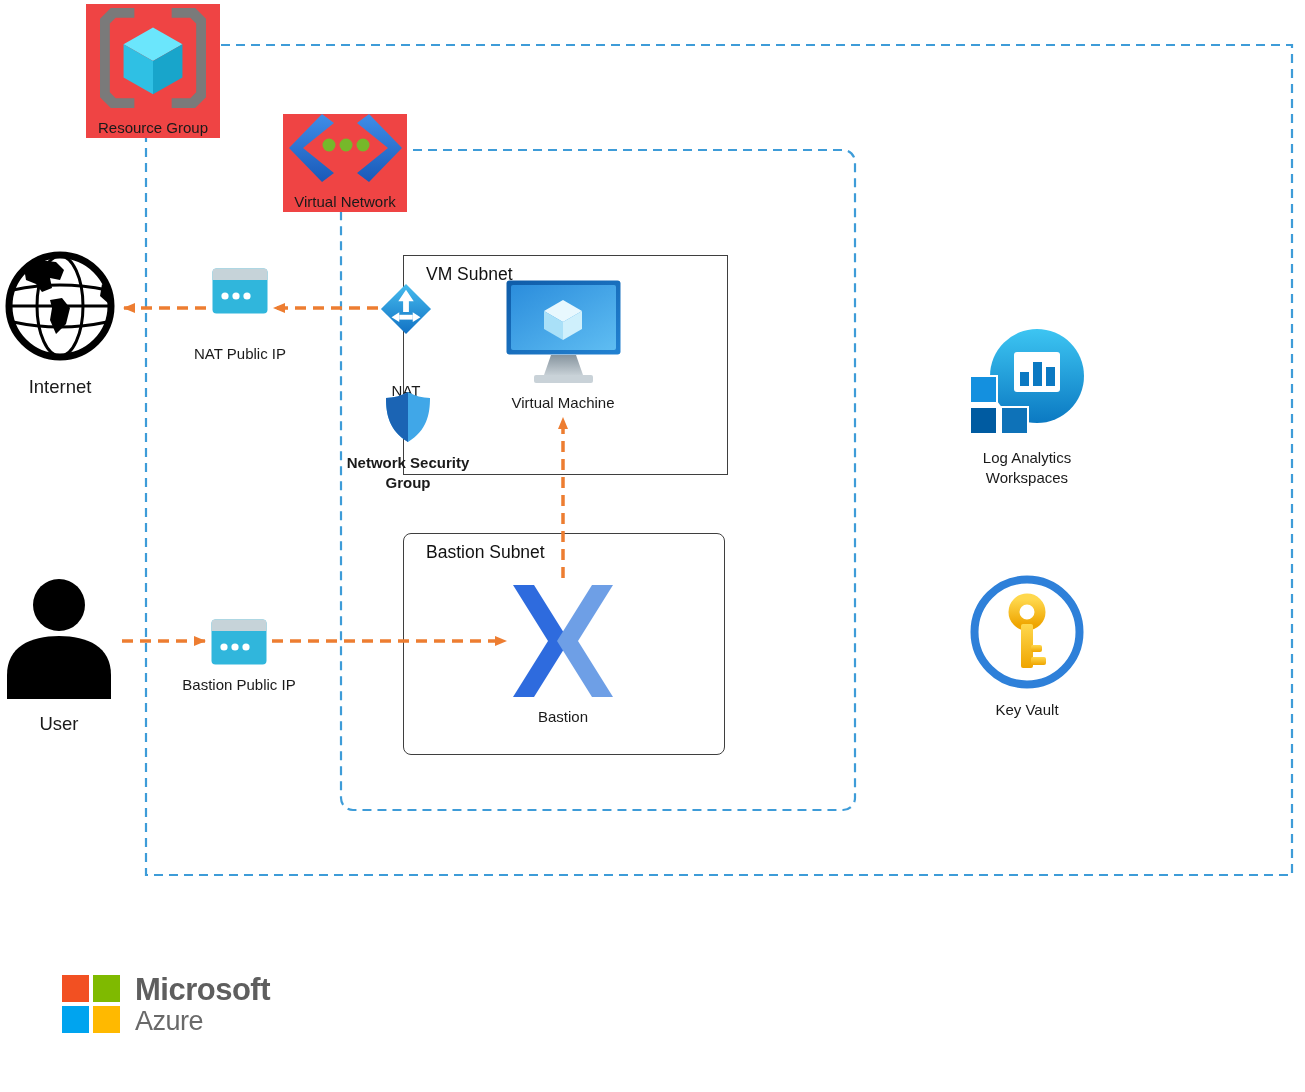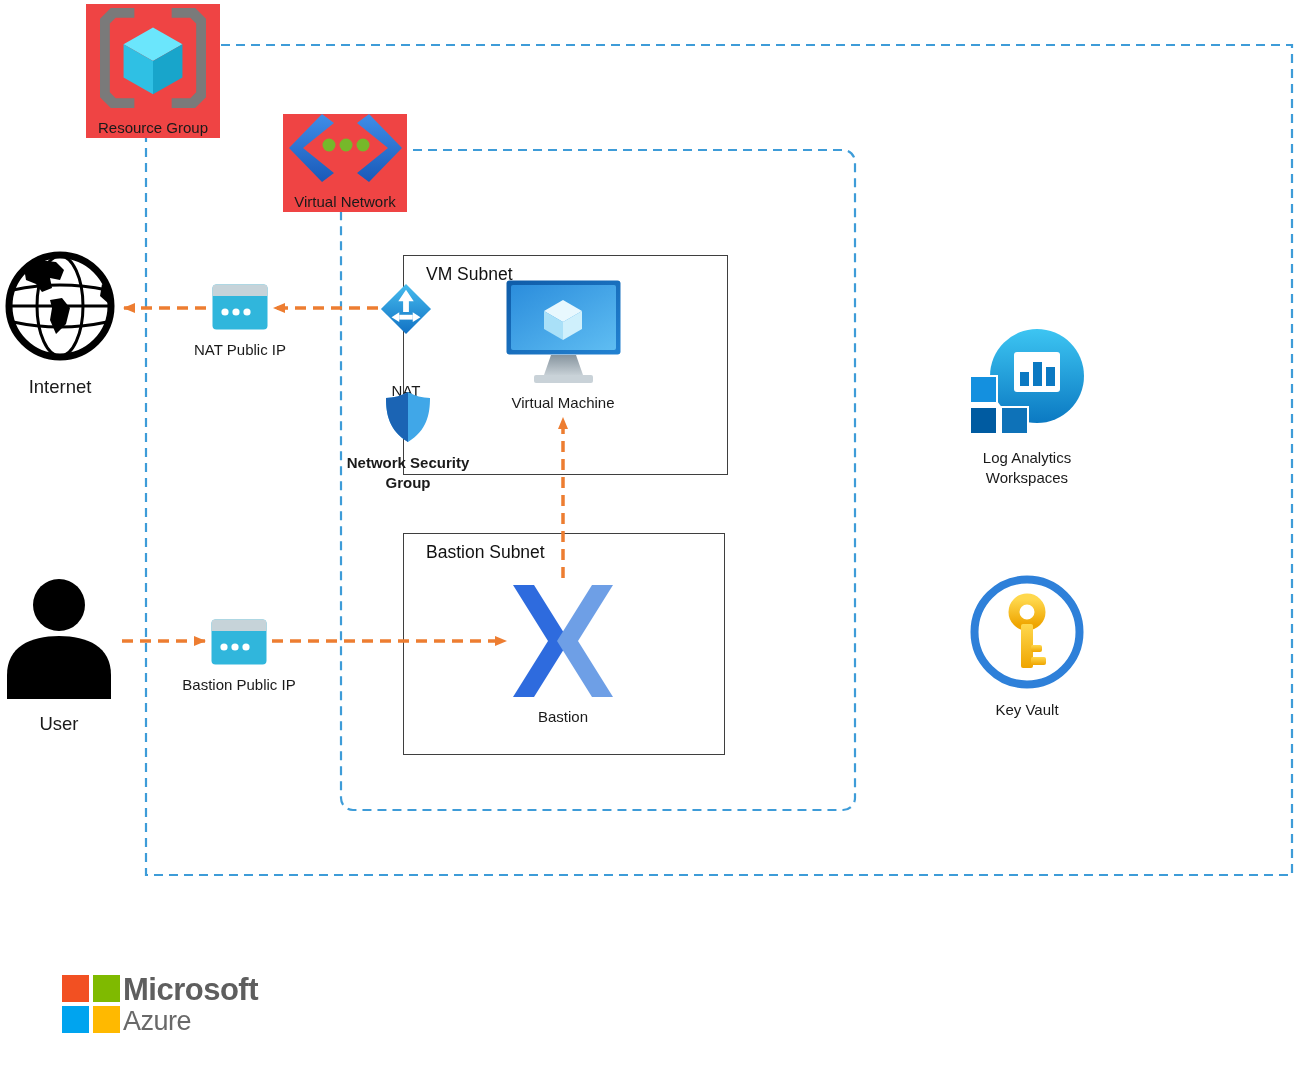--- a/index.html
+++ b/index.html
@@ -4,46 +4,46 @@
 <style>
   * { margin:0; padding:0; box-sizing:border-box; }
   html,body { background:#fff; }
   body { font-family:"Liberation Sans", sans-serif; }
   .canvas { position:relative; width:1305px; height:1092px; background:#fff; overflow:hidden; }
 
   .overlay { position:absolute; left:0; top:0; z-index:4; pointer-events:none; }
 
   .subnet { position:absolute; border:1.5px solid #3F3F3F; background:transparent; z-index:2; }
   .vm-subnet { left:403px; top:223px; width:325px; height:220px;margin-top:32px; }
-  .bastion-subnet { left:403px; top:533px; width:322px; height:222px; }
+  .bastion-subnet { left:403px; top:533px; width:322px; height:222px;border-radius:8px; }
   .subnet-label { position:absolute; left:22px; top:8px; font-size:17.5px; color:#111; }
 
   .node { position:absolute; display:flex; flex-direction:column; align-items:center; z-index:10; }
   .node.whitebg { background:#ef4444;justify-content:space-between; }
   .label { margin-top:10px; font-size:15px; color:#1a1a1a; text-align:center; line-height:1.35; }
   .label.big { font-size:18.5px; margin-top:13px; }
 
   .n-resource-group { left:86px; top:4px; width:134px; }
   .n-virtual-network { left:283px; top:114px; width:124px; }
   .n-internet { left:2px; top:250px; width:116px; }
-  .n-nat-public-ip { left:182px; top:284px; width:116px; }
+  .n-nat-public-ip { left:182px; top:268px; width:116px;gap:20px; }
   .n-nat { left:354px; top:283px; width:104px;gap:36px; }
   .n-virtual-machine { left:500px; top:280px; width:126px; }
   .n-nsg { left:340px; top:391px; width:136px;font-weight:bold; }
   .n-user { left:3px; top:579px; width:112px; }
   .n-bastion-public-ip { left:168px; top:619px; width:142px; }
   .n-bastion { left:513px; top:585px; width:100px; }
   .n-log-analytics { left:966px; top:326px; width:122px; }
   .n-key-vault { left:969px; top:574px; width:116px; }
 
   .logo { position:absolute; left:62px; top:974px; display:flex; align-items:center; z-index:10; }
   .logo-squares { display:grid; grid-template-columns:27px 27px; grid-template-rows:27px 27px; gap:4px; }
   .sq-red { background:#F25022; } .sq-green { background:#7FBA00; }
   .sq-blue { background:#00A4EF; } .sq-yellow { background:#FFB900; }
-  .logo-text { margin-left:3px; }
+  .logo-text { margin-left:15px; }
   .logo-brand { font-size:31px; font-weight:700; line-height:1.05; letter-spacing:-0.5px; color:#5E5E5E; }
   .logo-product { font-size:27px; font-weight:400; line-height:1.05; letter-spacing:-0.5px; color:#696969; }
 </style>
 </head>
 <body>
 
 <div class="canvas">
 
   <svg class="overlay" width="1305" height="1092" viewBox="0 0 1305 1092">
     <defs>

